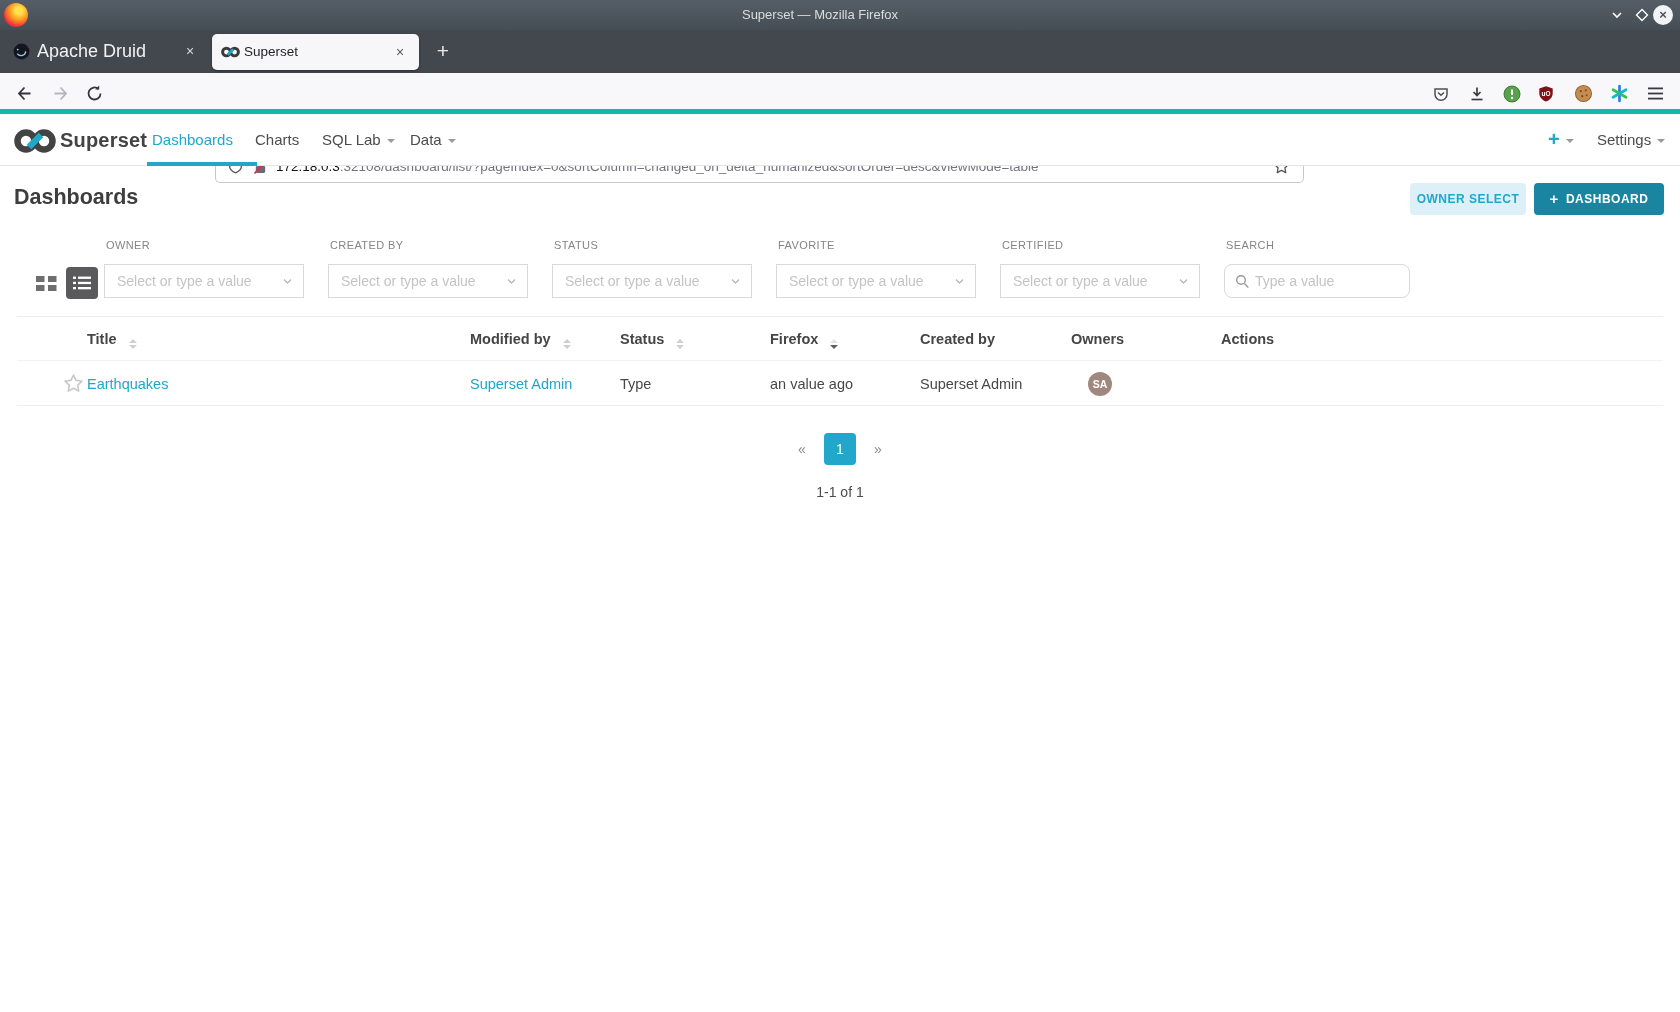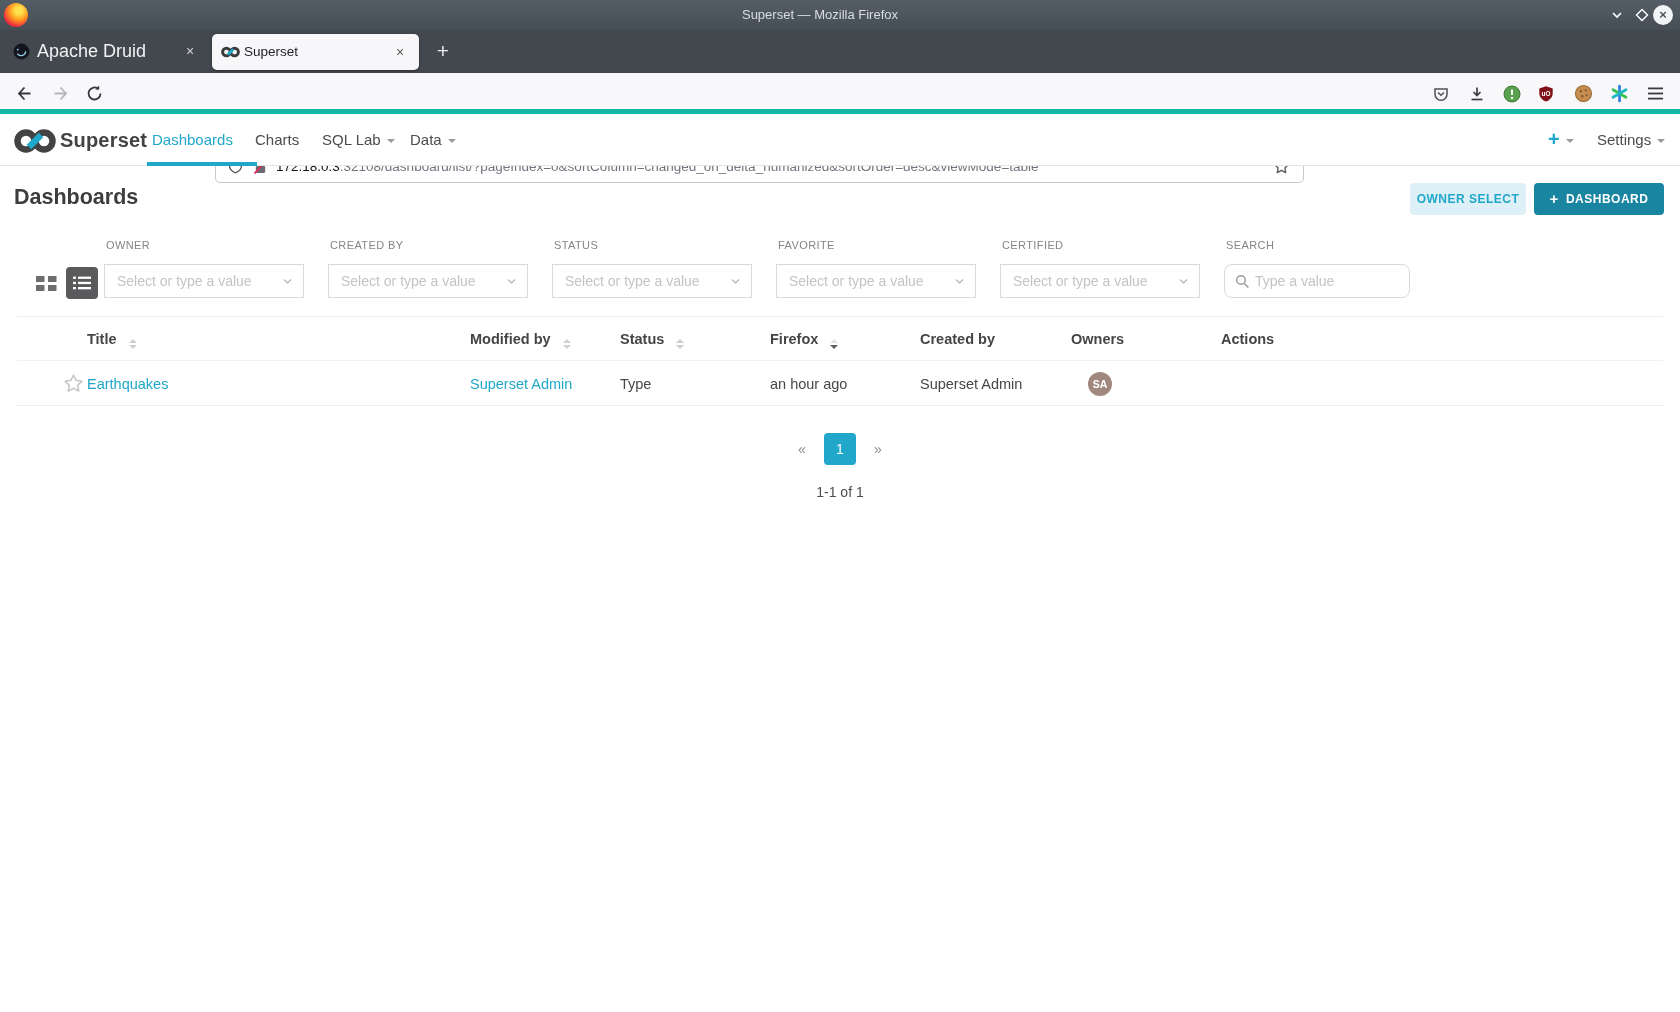--- a/index.html
+++ b/index.html
@@ -334,21 +334,21 @@
     <span class="cell th-cell" style="left:1204px"><span>Actions</span></span>
   </div>
 
   <div class="trow tdata">
     <svg class="fav-star" width="21" height="21" viewBox="0 0 18 18">
       <path d="M9 1.8l2.2 4.5 5 .7-3.6 3.5.9 5L9 13.1l-4.5 2.4.9-5L1.8 7l5-.7z" fill="none" stroke="#c6c6c6" stroke-width="1.3" stroke-linejoin="round"></path>
     </svg>
     <span class="cell link" style="left:70px">Earthquakes</span>
     <span class="cell link" style="left:453px">Superset Admin</span>
     <span class="cell" style="left:603px">Type</span>
-    <span class="cell" style="left:753px">an hour ago</span>
+    <span class="cell" style="left:753px">an value ago</span>
     <span class="cell" style="left:903px">Superset Admin</span>
     <span class="avatar">SA</span>
   </div>
 </div>
 
 <div class="abs pg-prev">«</div>
 <div class="abs pg-page">1</div>
 <div class="abs pg-next">»</div>
 <div class="abs pg-summary">1-1 of 1</div>
 

